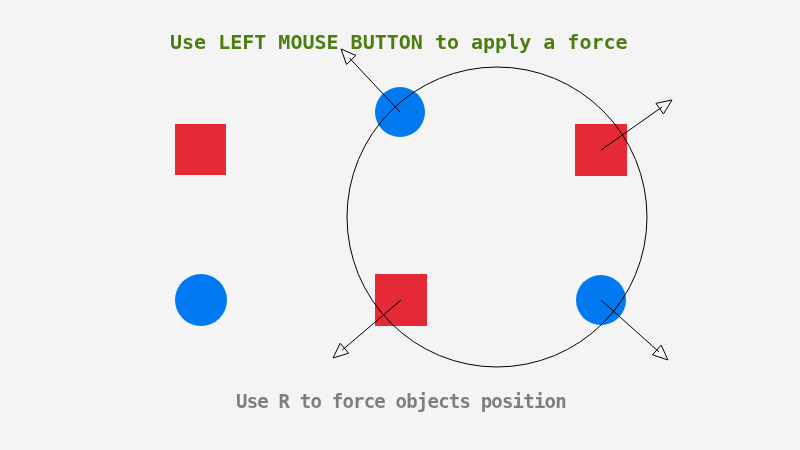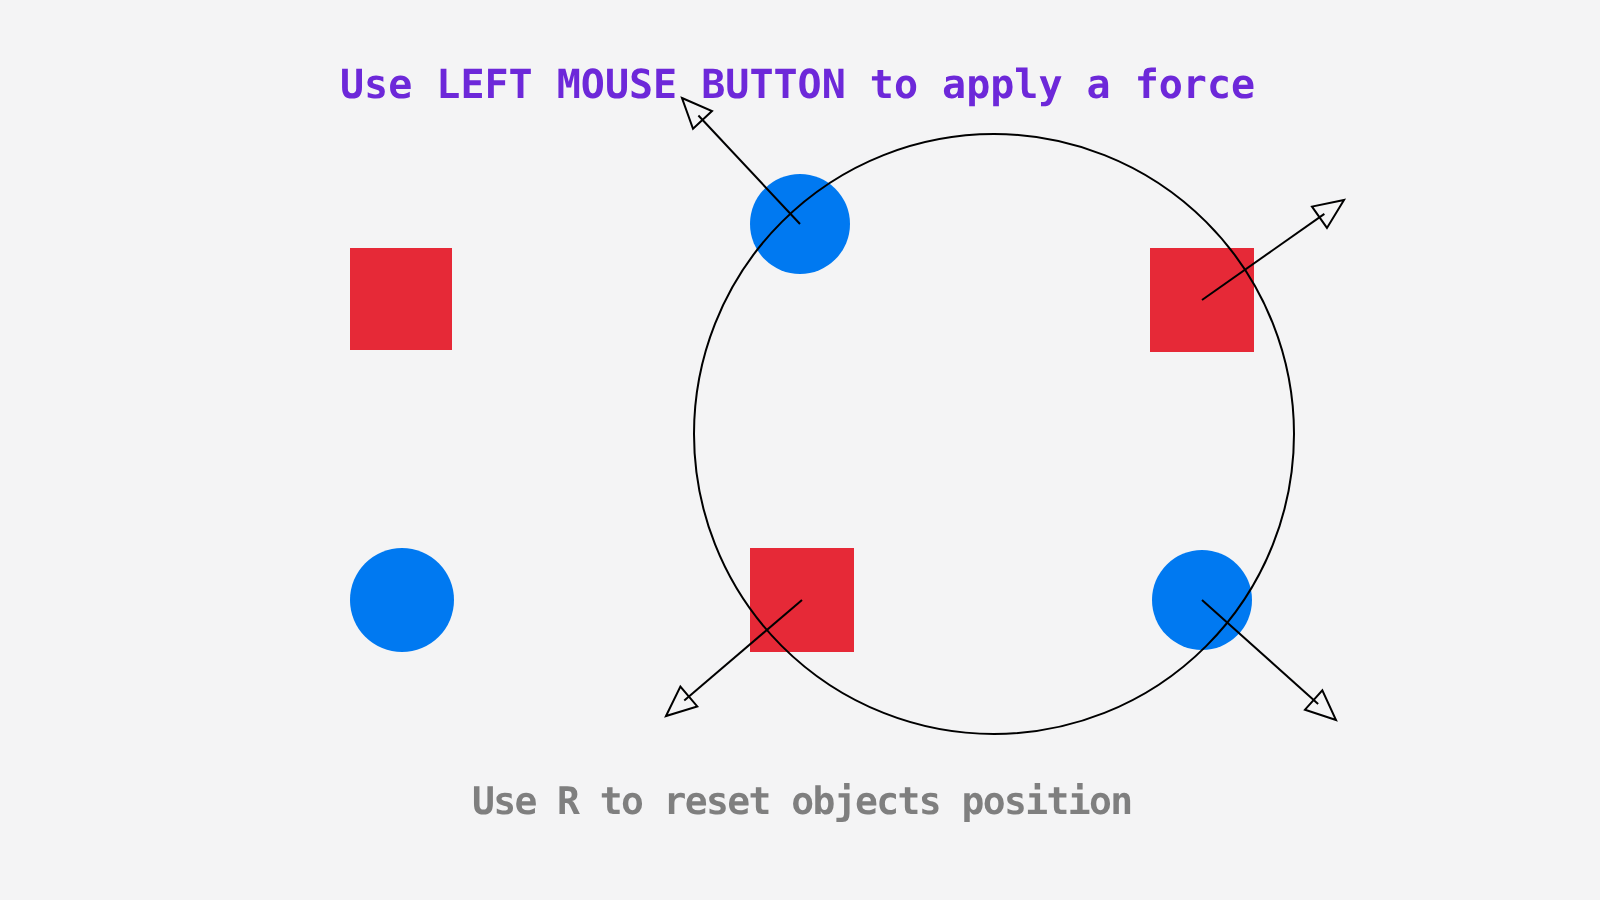--- a/index.html
+++ b/index.html
@@ -63,15 +63,15 @@
       </g>
       <g>
         <line x1="401" y1="300" x2="342.130007423509" y2="350.212640727007" stroke="#000000" stroke-width="1"></line>
         <polygon points="333,358 340.19435633984847,343.3203802210247 348.63066221892416,353.2112215964928" fill="none" stroke="#000000" stroke-width="1"></polygon>
       </g>
       <g>
         <line x1="601" y1="300" x2="659.0605946378712" y2="351.99456236227263" stroke="#000000" stroke-width="1"></line>
         <polygon points="668,360 652.4894645769033,354.83538085732727 661.1620220177746,345.15102504835437" fill="none" stroke="#000000" stroke-width="1"></polygon>
       </g>
     </svg>
-  <div class="hud-text hud-top" style="color: #6d28d9;">Use LEFT MOUSE BUTTON to apply a force</div>
-  <div class="hud-text hud-bottom" style="color: rgb(127, 127, 127);">Use R to reset objects position</div>
+  <div class="hud-text hud-top" style="color: #4d7c0f;">Use LEFT MOUSE BUTTON to apply a force</div>
+  <div class="hud-text hud-bottom" style="color: rgb(127, 127, 127);">Use R to force objects position</div>
 </div>
 
 </body></html>

